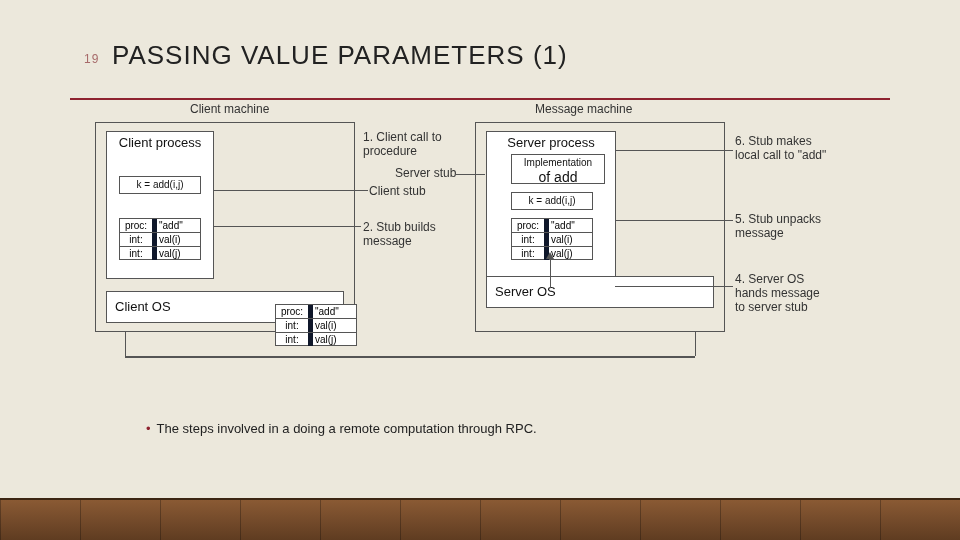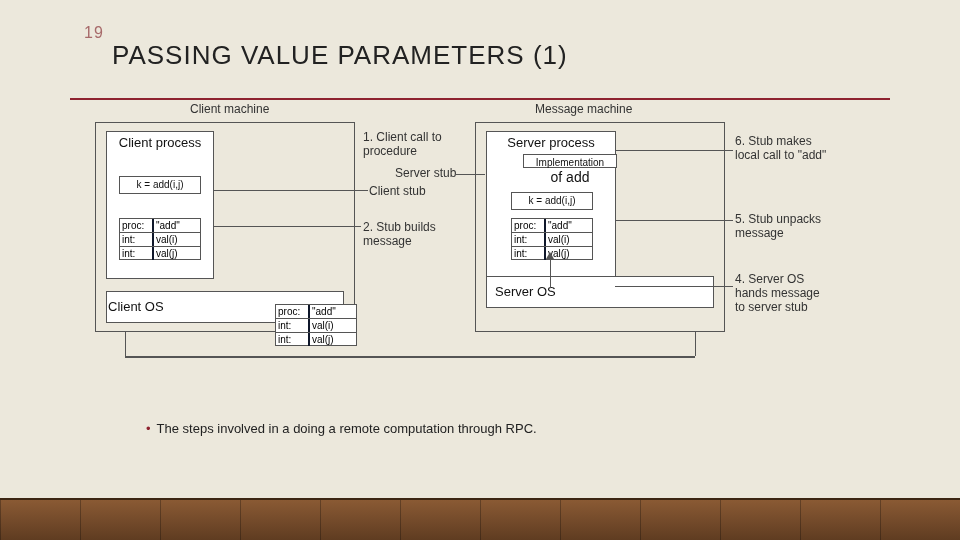--- a/index.html
+++ b/index.html
@@ -1,26 +1,26 @@
 <!DOCTYPE html>
 <html><head>
 <meta charset="utf-8">
 <style>
   html,body{margin:0;padding:0;width:960px;height:540px;background:#ece8dc;font-family:Arial,Helvetica,sans-serif;overflow:hidden}
   .slide{position:relative;width:960px;height:540px}
-  .page-num{position:absolute;top:24px;left:84px;font-size:16px;color:#a76a6a;letter-spacing:1px}
+  .page-num{position:absolute;top:52px;left:84px;font-size:12px;color:#a76a6a;letter-spacing:1px}
   .title{position:absolute;top:40px;left:112px;font-size:26px;letter-spacing:1px;font-weight:400;color:#222}
   .rule{position:absolute;top:98px;left:70px;width:820px;height:0;border-top:2px solid #8e2330}
   .diagram{position:absolute;top:108px;left:95px;width:770px;height:292px}
   .lbl{position:absolute;font-size:12px;color:#333;white-space:nowrap}
   .box{position:absolute;border:1px solid #555;background:#fff;box-sizing:border-box}
   .txt{font-size:13px;color:#111;text-align:center;line-height:1.15}
   .row{display:flex;font-size:10px;border-top:1px solid #555}
   .row:first-child{border-top:none}
-  .row .c1{width:28px;border-right:2px solid #0f172a;padding:1px 2px;text-align:left}
+  .row .c1{width:28px;border-right:5px solid #0f172a;padding:1px 2px;text-align:center}
   .row .c2{flex:1;padding:1px 2px;text-align:left}
   .caption{position:absolute;top:420px;left:146px;font-size:13px;color:#222;line-height:1.45}
   .caption .dot{color:#8e2330;margin-right:6px}
   .floor{position:absolute;left:0;bottom:0;width:960px;height:40px;
     background:
       repeating-linear-gradient(90deg,rgba(0,0,0,.28) 0 1px,transparent 1px 80px),
       linear-gradient(#8a5a34,#5f3c21);
     border-top:2px solid #3c2613}
   
   .hl{position:absolute;height:1px;background:#555}
@@ -58,29 +58,29 @@
               <div class="c2">val(i)</div>
             </div>
           <div class="row">
               <div class="c1">int:</div>
               <div class="c2">val(j)</div>
             </div>
         </div>
       </div>
 
       <div class="box" style="top:168px;left:10px;width:238px;height:32px">
-        <div class="txt" style="padding-top:8px;text-align:left;padding-left:1px">Client OS</div>
+        <div class="txt" style="padding-top:8px;text-align:left;padding-left:8px">Client OS</div>
       </div>
     </div>
 
     <div class="box" style="top:14px;left:380px;width:250px;height:210px;background:transparent">
 
       <div class="box" style="top:8px;left:10px;width:130px;height:148px">
         <div class="txt" style="padding-top:4px">Server process</div>
-        <div class="box" style="top:22px;left:36px;width:94px;height:14px">
+        <div class="box" style="top:22px;left:24px;width:94px;height:30px">
           <div class="txt" style="font-size:10px;padding-top:2px">Implementation</div>
           <div class="txt" style="font-size:14px">of add</div>
         </div>
         <div class="box" style="top:60px;left:24px;width:82px;height:18px">
           <div class="txt" style="font-size:10px;padding-top:2px">k = add(i,j)</div>
         </div>
         <div class="box" style="top:86px;left:24px;width:82px;height:42px">
           <div class="row">
               <div class="c1">proc:</div>
               <div class="c2">"add"</div>

